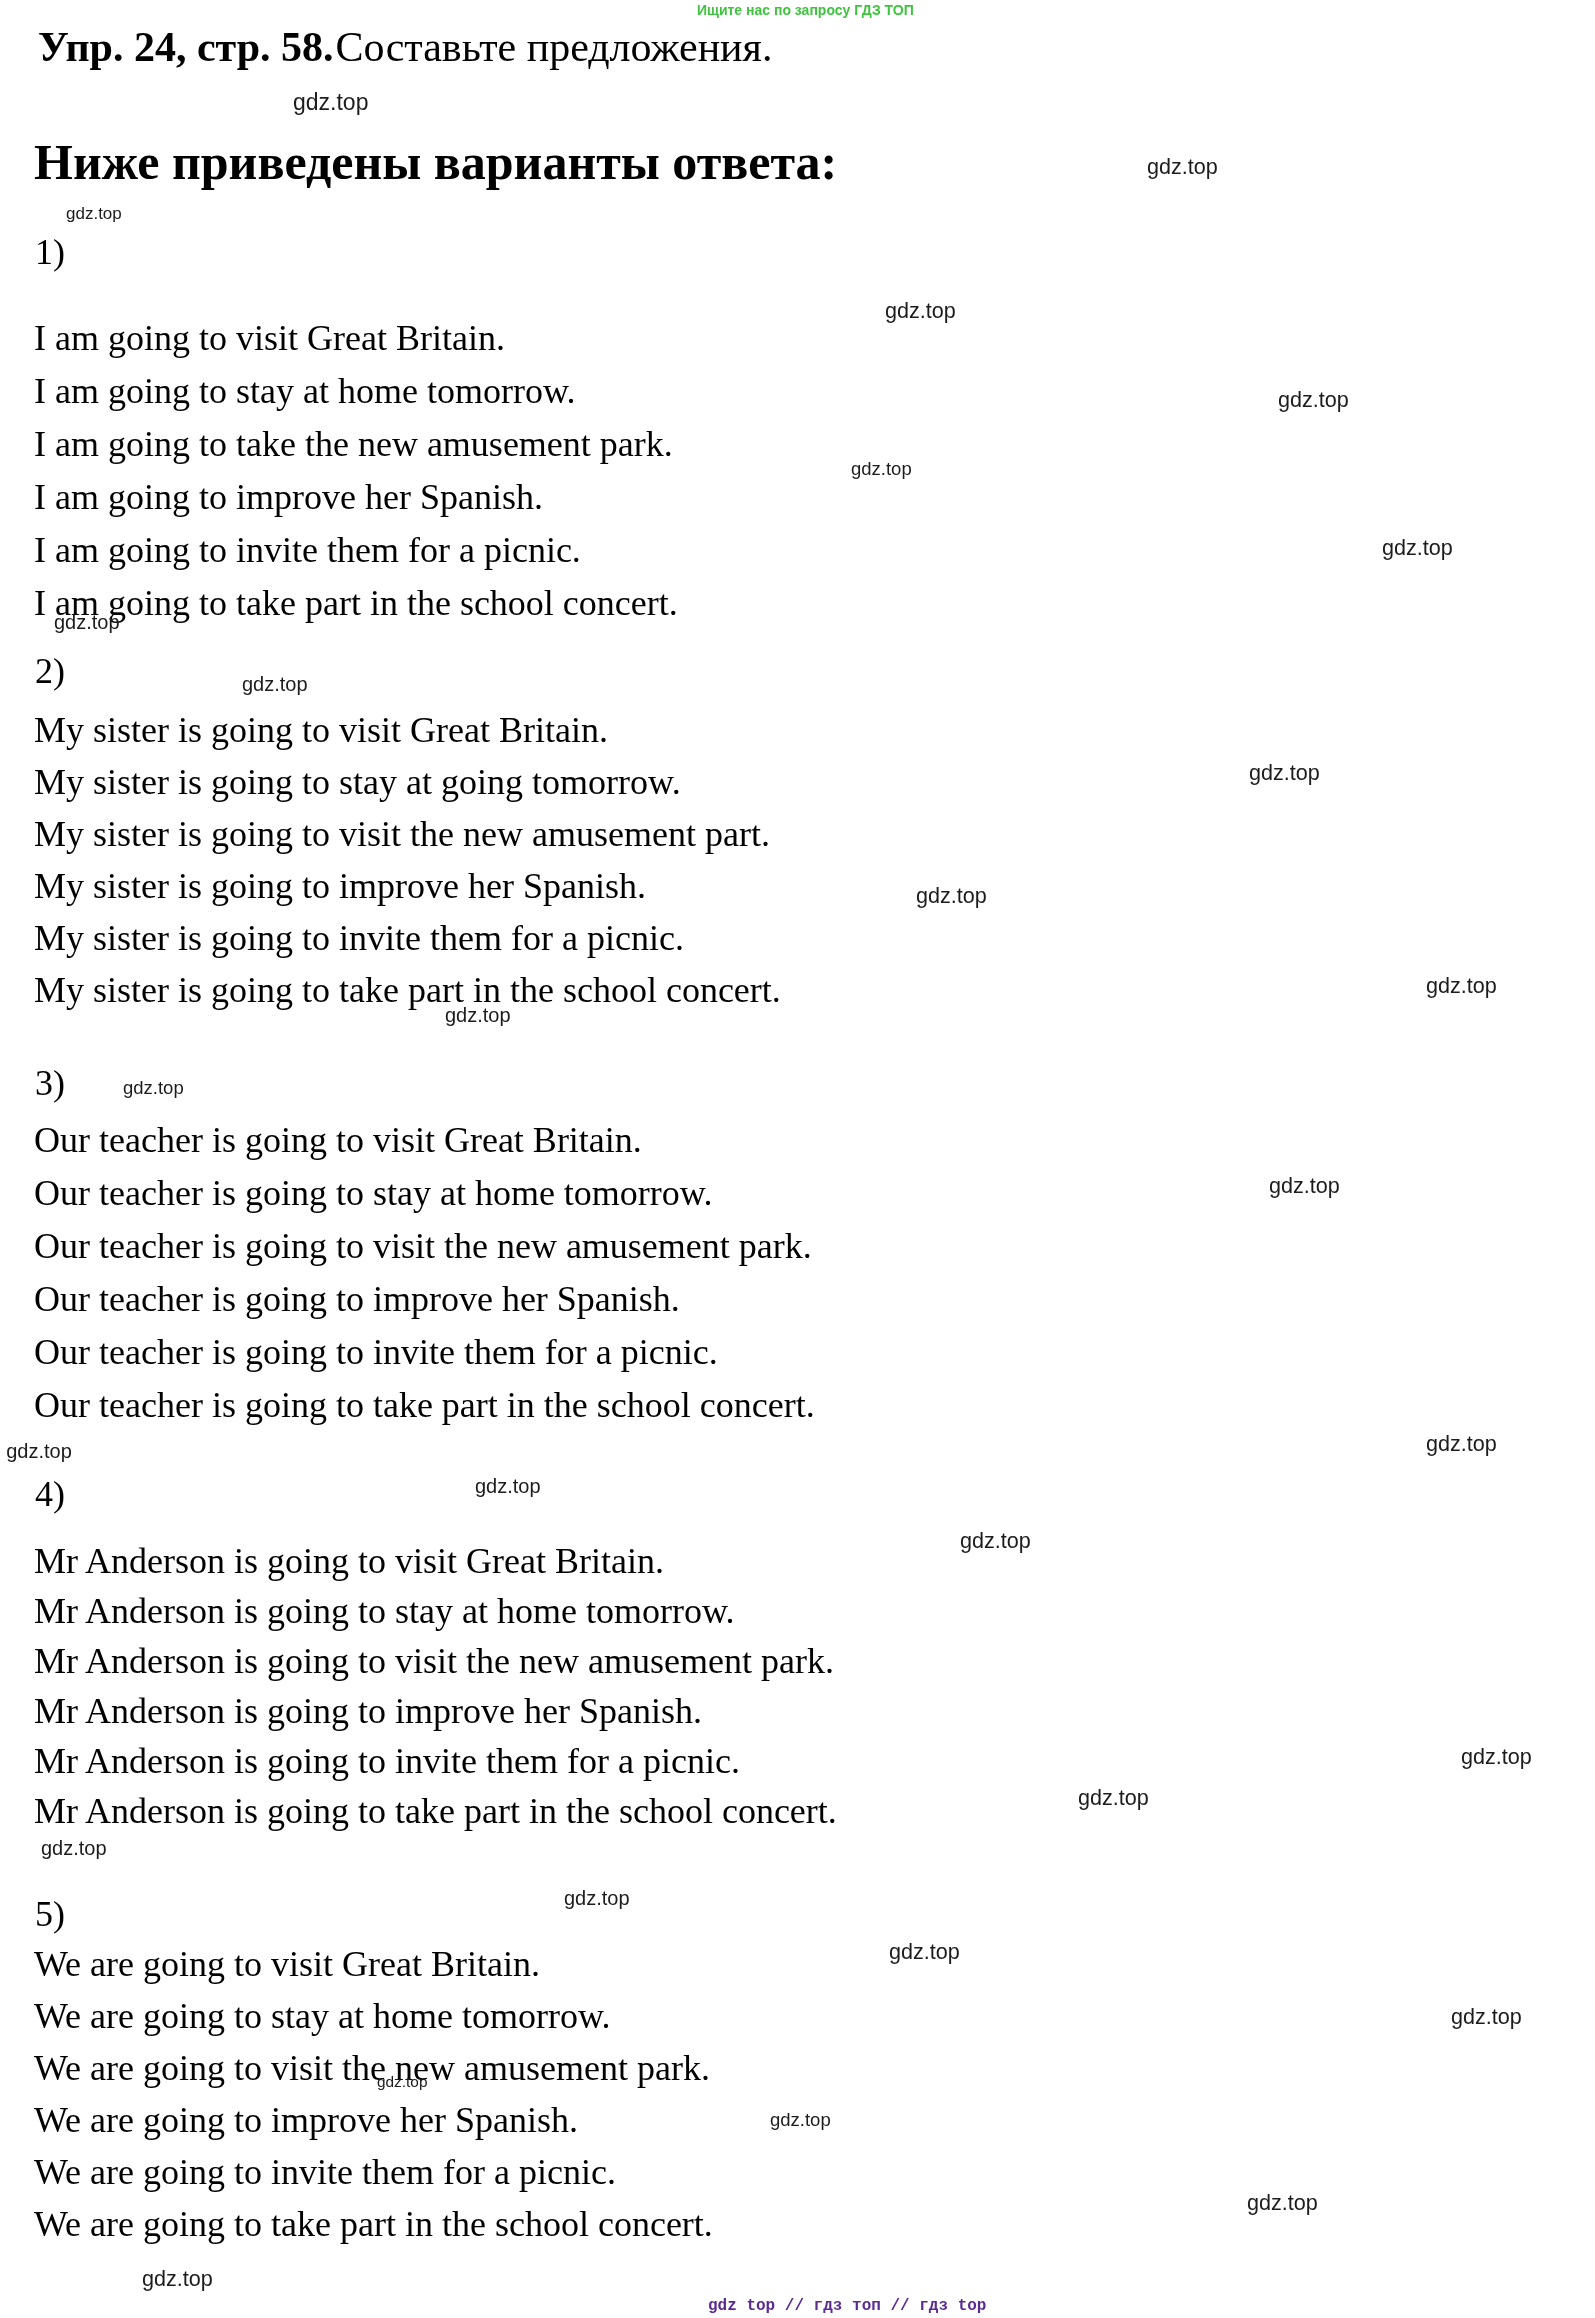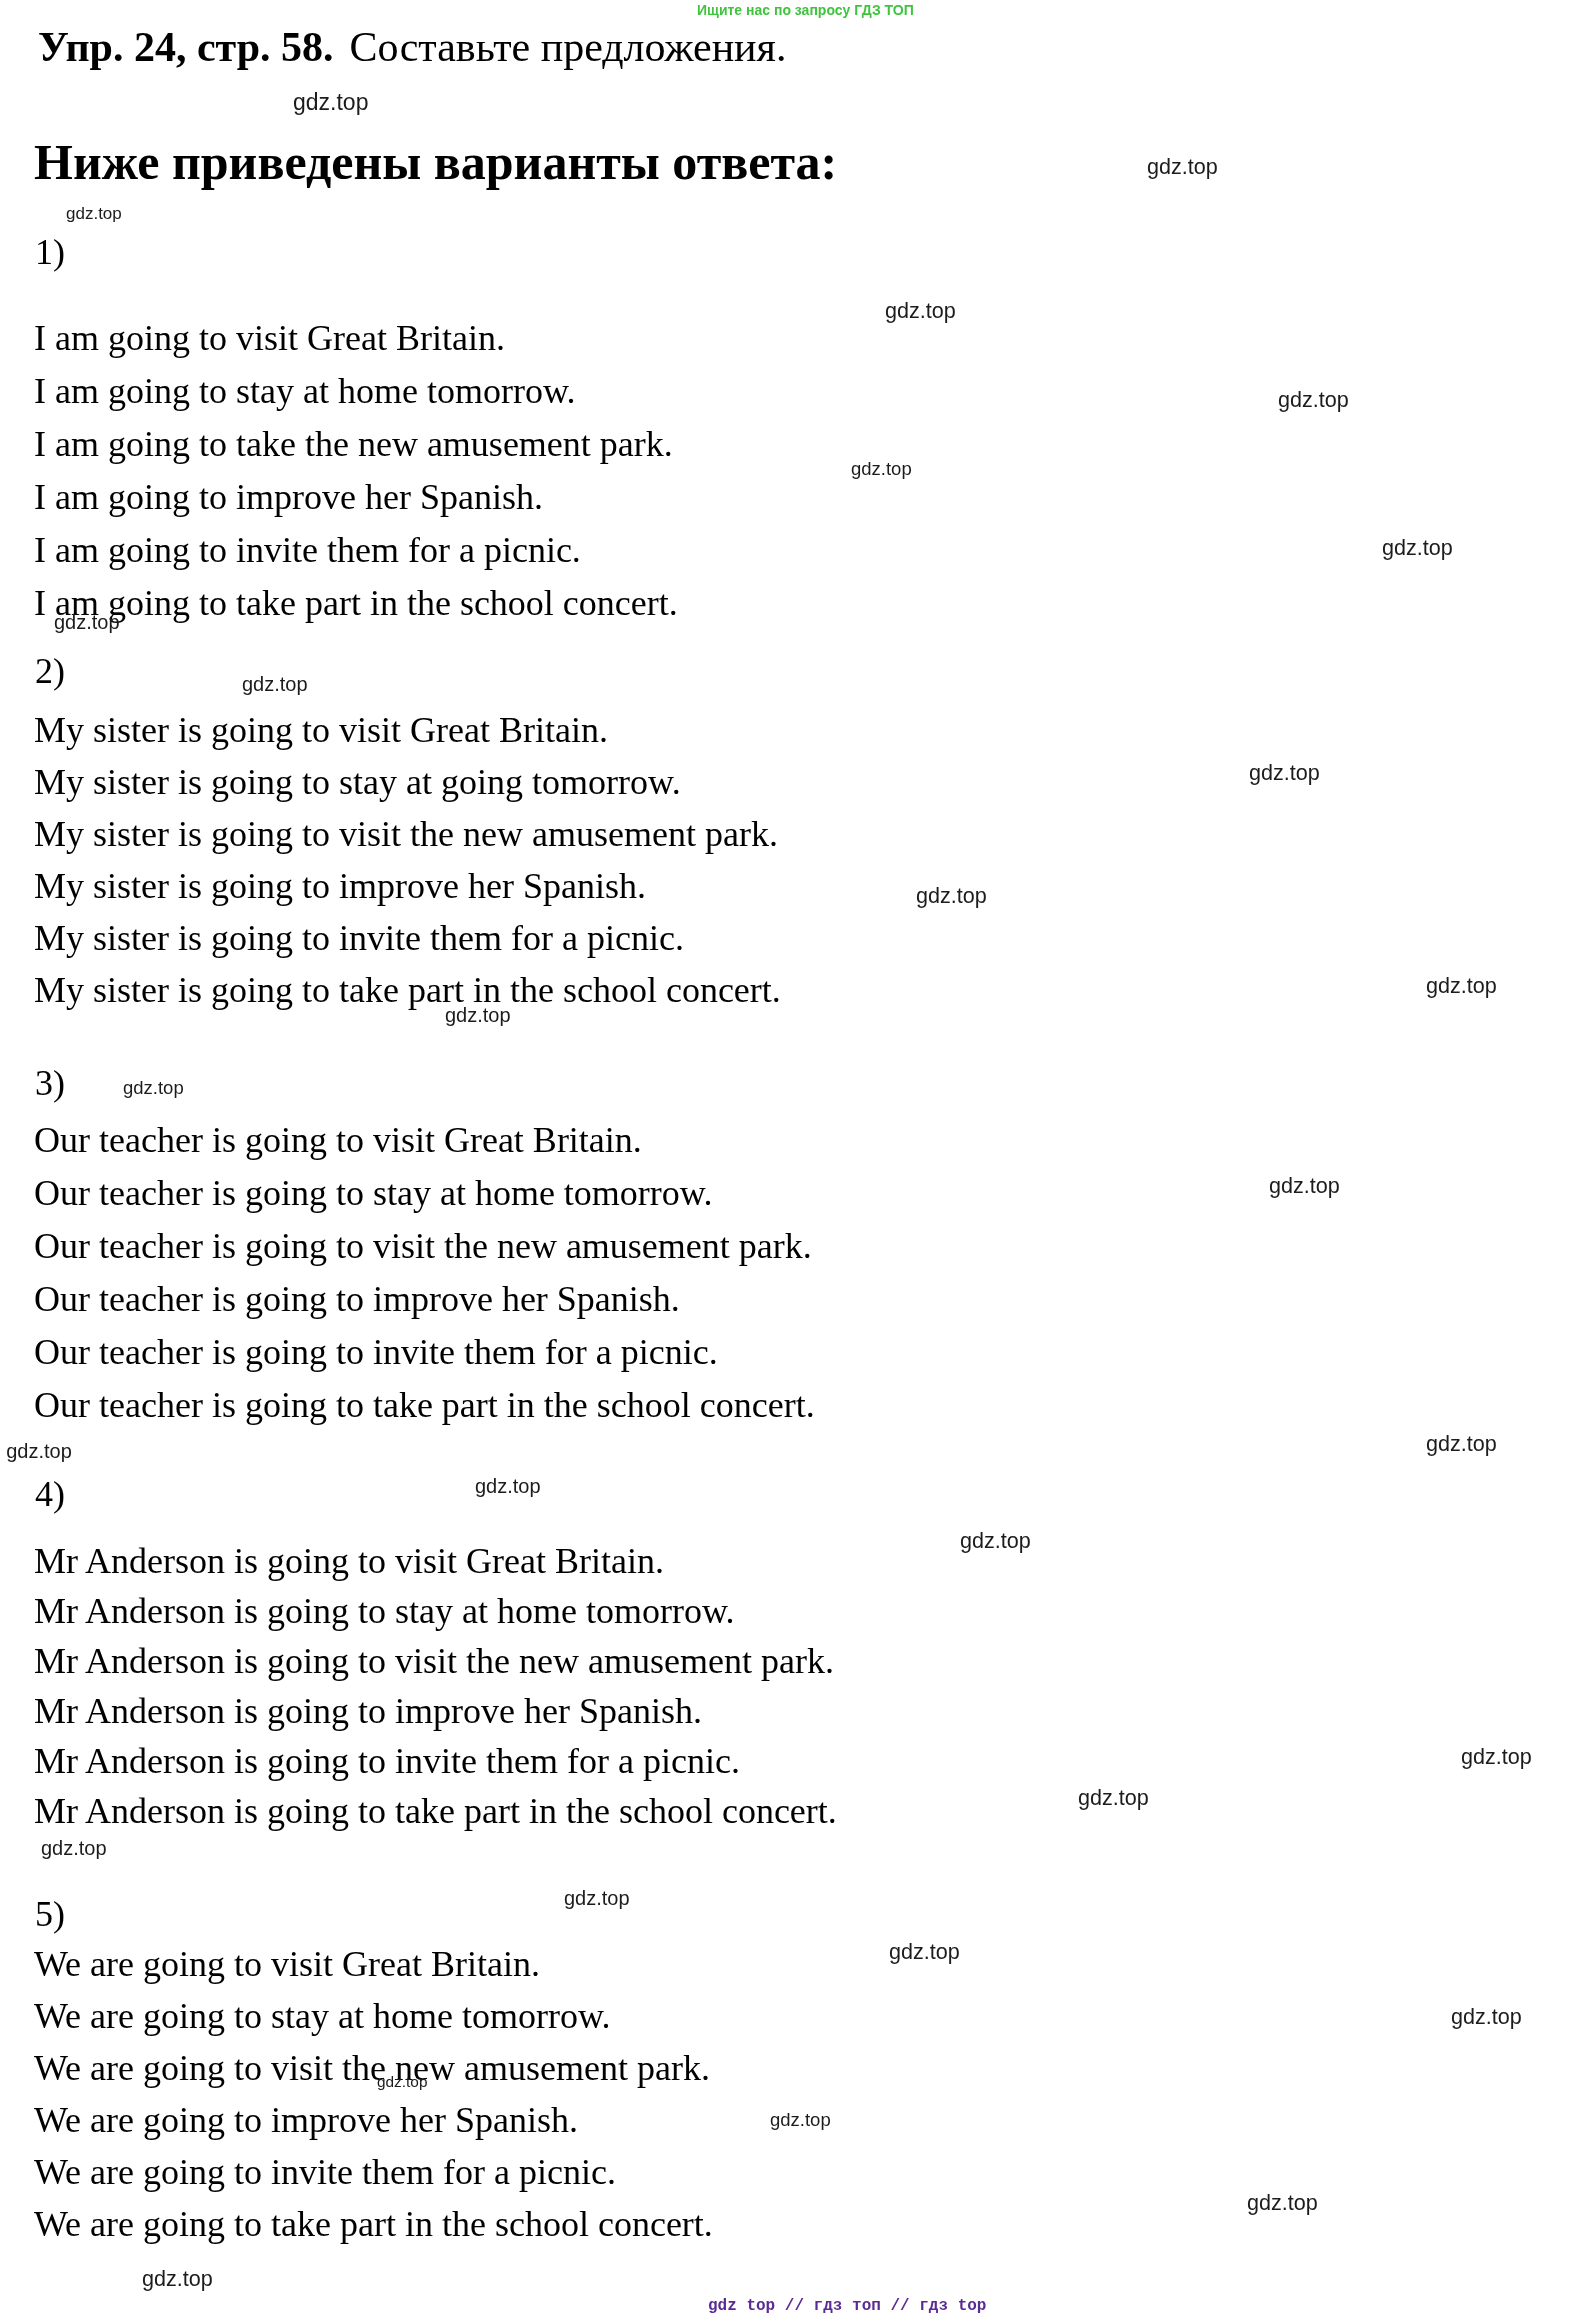--- a/index.html
+++ b/index.html
@@ -9,21 +9,21 @@
   }
   .promo{
     position:absolute;left:697px;top:2.3px;
     font-family:"Liberation Sans", sans-serif;font-size:14px;font-weight:bold;
     white-space:nowrap;
   }
   .title{
     position:absolute;left:38px;top:23px;font-size:42px;white-space:nowrap;color:#000;
   }
   .title .bold{font-weight:bold;}
-  .title .reg{margin-left:16px;text-align:center;}
+  .title .reg{margin-left:2px;text-align:center;}
   .subtitle{
     position:absolute;left:34px;top:133px;font-size:50px;font-weight:bold;
     white-space:nowrap;color:#000;
   }
   .sec-num{
     position:absolute;font-size:36px;color:#000;white-space:nowrap;
   }
   .sec-lines{
     position:absolute;font-size:36px;color:#000;white-space:nowrap;
   }
@@ -56,21 +56,21 @@
       <span class="sentence">I am going to stay at home tomorrow.</span>
       <span class="sentence">I am going to take the new amusement park.</span>
       <span class="sentence">I am going to improve her Spanish.</span>
       <span class="sentence">I am going to invite them for a picnic.</span>
       <span class="sentence">I am going to take part in the school concert.</span>
     </div>
     <div class="sec-num" style="left: 35px; top: 650px;">2)</div>
     <div class="sec-lines" style="left: 34px; top: 704px; line-height: 52px;">
       <span class="sentence">My sister is going to visit Great Britain.</span>
       <span class="sentence">My sister is going to stay at going tomorrow.</span>
-      <span class="sentence">My sister is going to visit the new amusement park.</span>
+      <span class="sentence">My sister is going to visit the new amusement part.</span>
       <span class="sentence">My sister is going to improve her Spanish.</span>
       <span class="sentence">My sister is going to invite them for a picnic.</span>
       <span class="sentence">My sister is going to take part in the school concert.</span>
     </div>
     <div class="sec-num" style="left: 35px; top: 1062px;">3)</div>
     <div class="sec-lines" style="left: 34px; top: 1114px; line-height: 53px;">
       <span class="sentence">Our teacher is going to visit Great Britain.</span>
       <span class="sentence">Our teacher is going to stay at home tomorrow.</span>
       <span class="sentence">Our teacher is going to visit the new amusement park.</span>
       <span class="sentence">Our teacher is going to improve her Spanish.</span>

